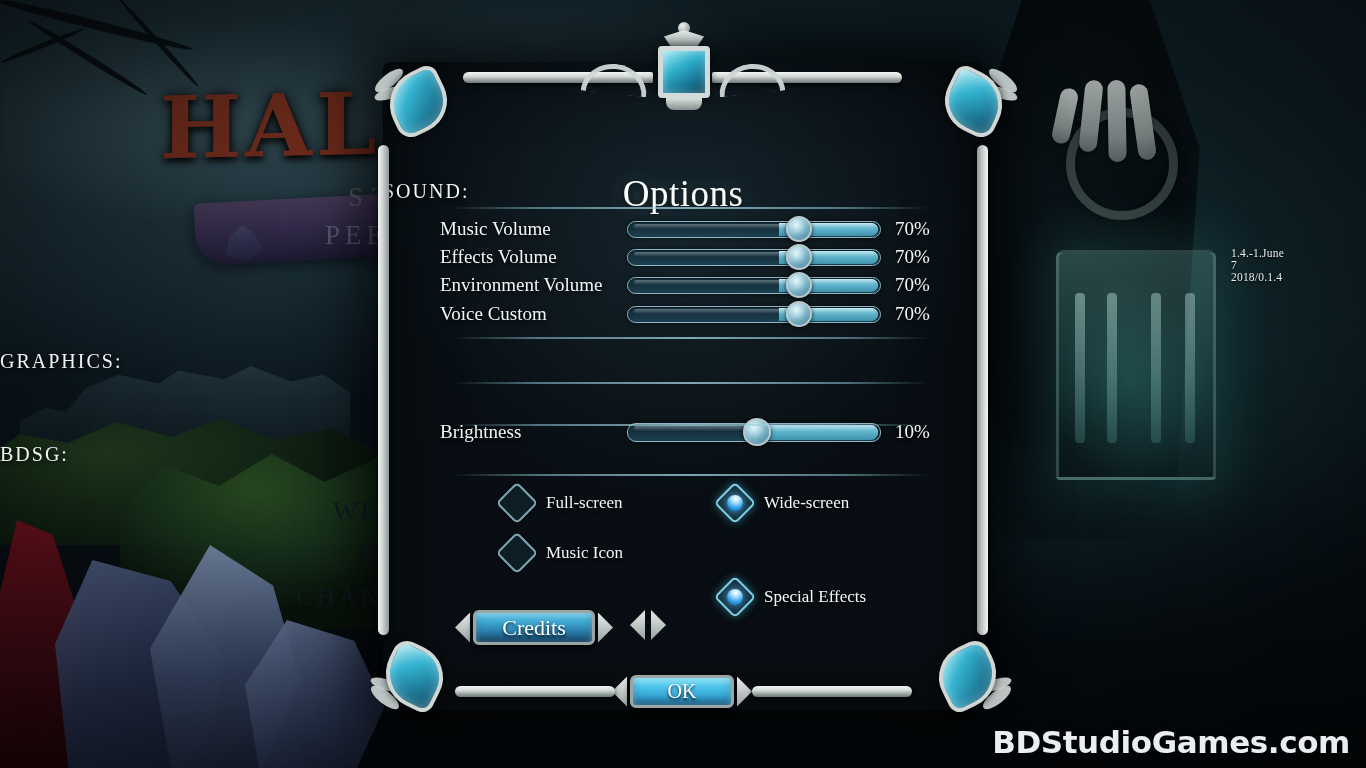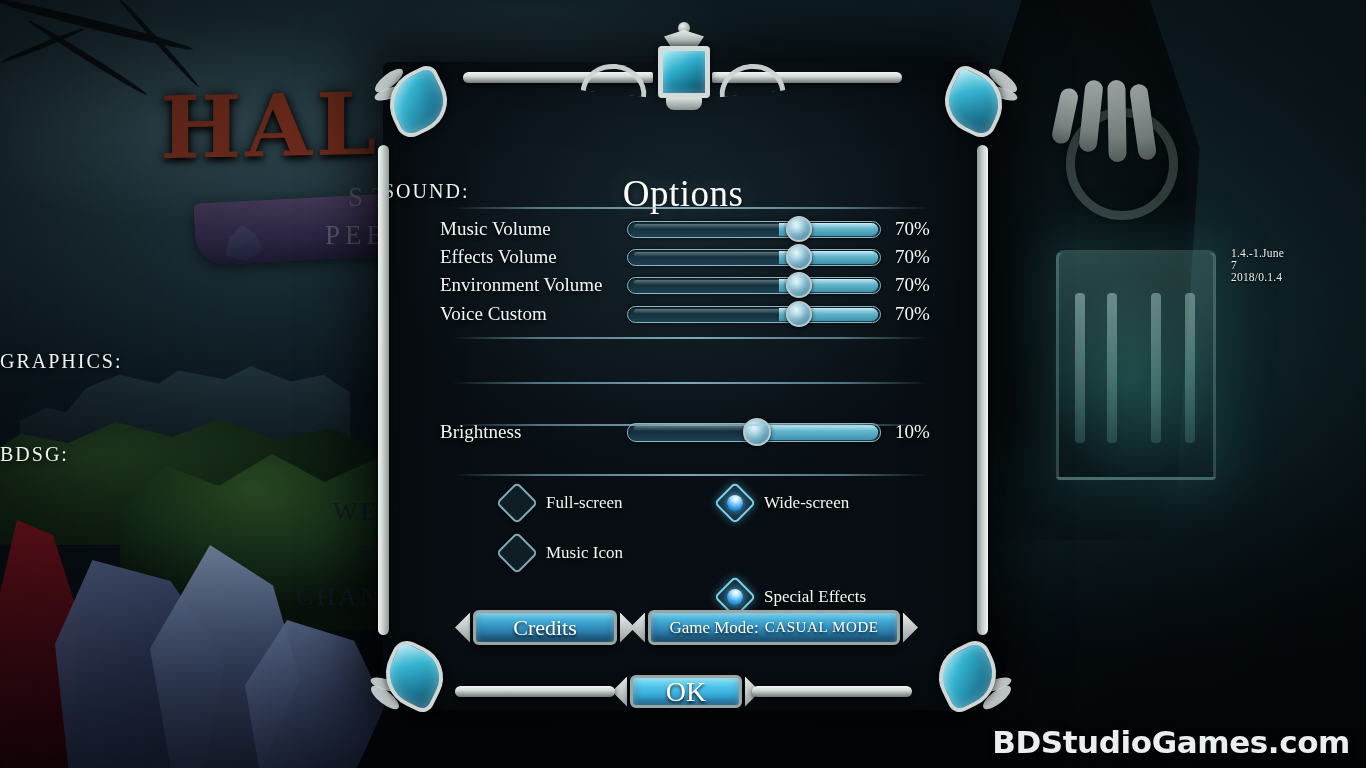--- a/index.html
+++ b/index.html
@@ -344,25 +344,25 @@
   .btn {
     position:relative; display:flex; align-items:center; justify-content:center;
     height:35px; border-radius:6px;
     border:3px solid #9aa5a4;
     background:linear-gradient(180deg,#5fc6e8 0%, #3fa7d2 30%, #2a7fae 65%, #1d5d87 100%);
     box-shadow: inset 0 2px 6px rgba(255,255,255,.35), inset 0 -4px 8px rgba(0,0,0,.35), 0 2px 6px rgba(0,0,0,.75);
     color:#ffffff;
     text-shadow:0 2px 3px rgba(0,0,0,.85);
     cursor:pointer;
   }
-  #btn-credits { width:144px; font-size:22px; }
+  #btn-credits { width:122px; font-size:22px; }
   #btn-gamemode { width:252px; font-size:17px; white-space:nowrap; padding:0 8px; }
   #btn-gamemode .gm-val { font-size:15px; font-variant:small-caps; letter-spacing:.6px; margin-left:6px; }
   #btn-ok {
-    width:112px; height:33px; font-size:28px;
+    width:104px; height:33px; font-size:20px;
     background:linear-gradient(180deg,#79dff6 0%, #4cc2ea 35%, #35a5d6 70%, #2a86b8 100%);
   }
 
   
   #watermark {
     position:absolute; right:16px; bottom:8px;
     font-family:"DejaVu Sans", sans-serif;
     font-size:31px; font-weight:700; letter-spacing:-.4px;
     color:#e9eef0;
     text-shadow:0 2px 6px rgba(0,0,0,.9);
@@ -515,24 +515,20 @@
 </div>
 
 <div class="btn-wrap" style="left:455px;top:610px;">
   <div class="arrow-l"></div>
   <div class="btn" id="btn-credits">Credits</div>
   <div class="arrow-r"></div>
 </div>
 
 <div class="btn-wrap" style="left:630px;top:610px;">
   <div class="arrow-l"></div>
-  <div class="btn" id="btn-gamemode">
-    <span>Game Mode:</span>
-    <span class="gm-val">CASUAL MODE</span>
-  </div>
   <div class="arrow-r"></div>
 </div>
 
 <div class="btn-wrap" style="left:612px;top:675px;">
   <div class="arrow-l"></div>
   <div class="btn" id="btn-ok">OK</div>
   <div class="arrow-r"></div>
 </div>
 
 <div class="frame-bar" id="fb-top-l"></div>

